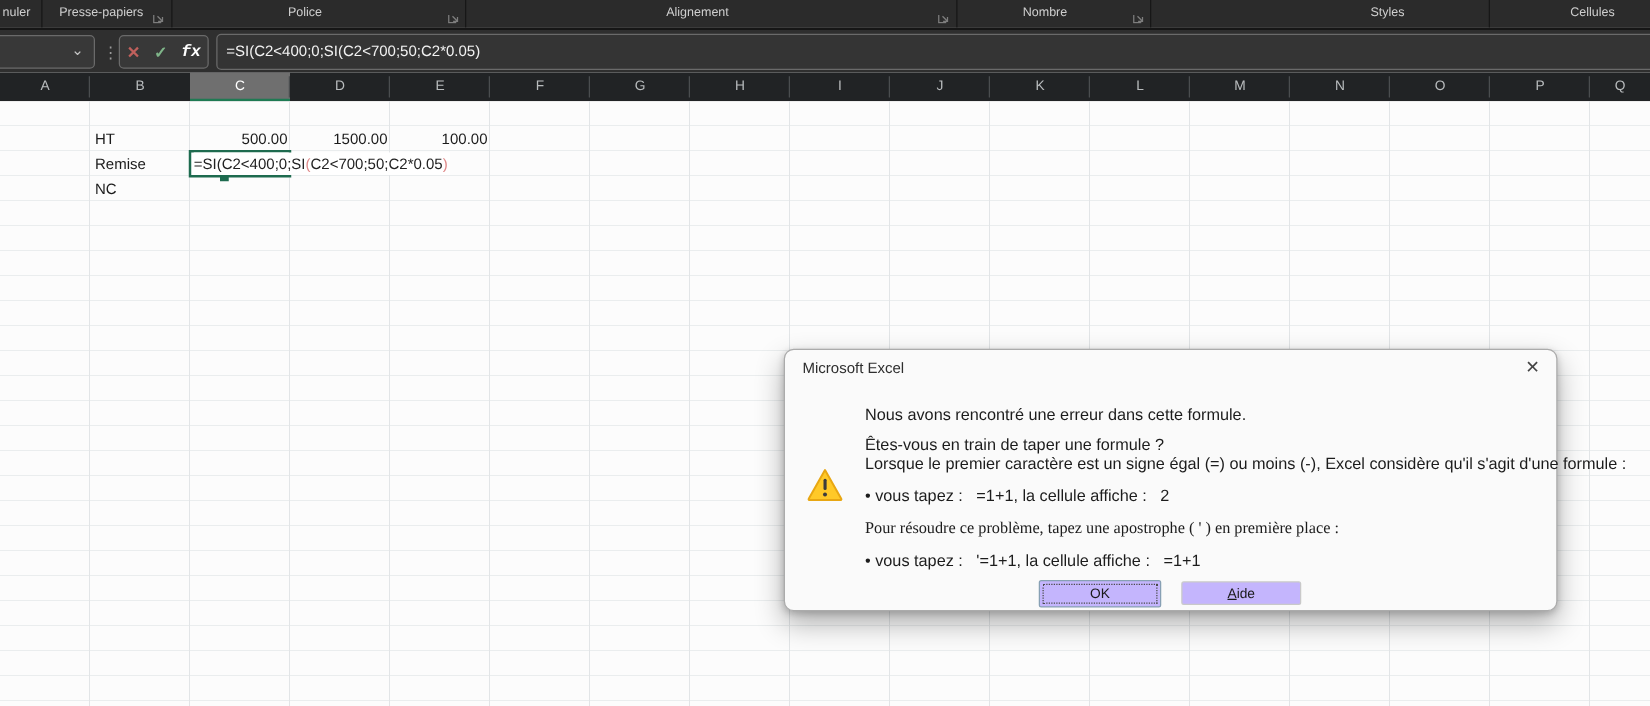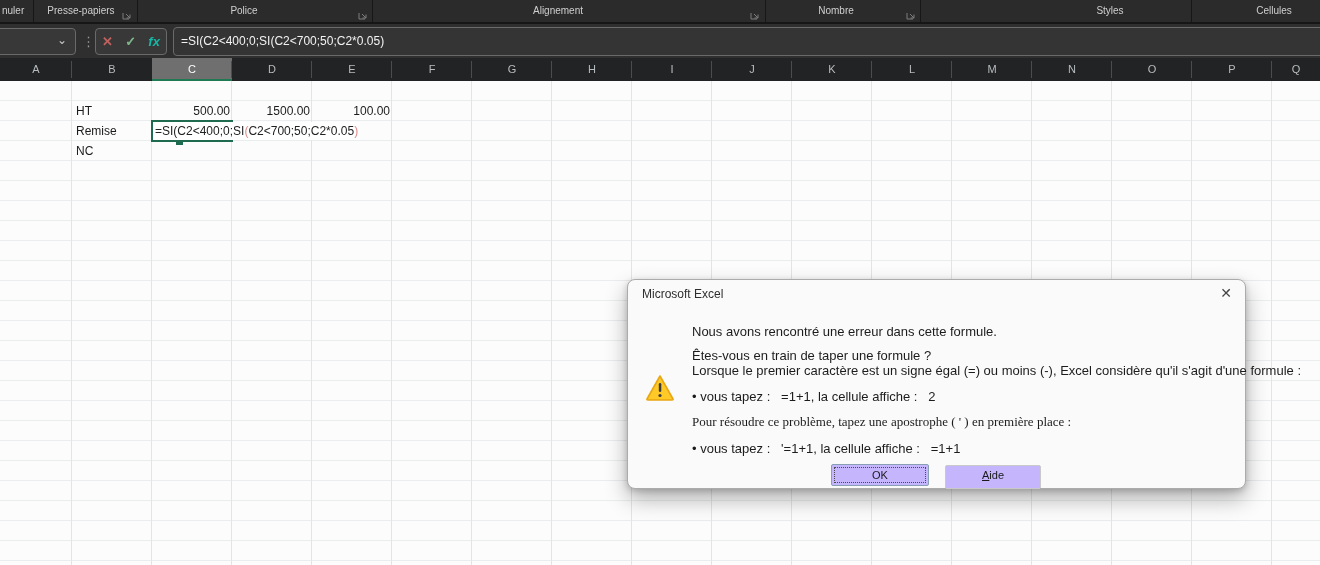--- a/index.html
+++ b/index.html
@@ -14,21 +14,21 @@
   .launcher { position:absolute; top:6px; width:10px; height:10px; opacity:.75; }
 
   
   .fbar { position:absolute; left:0; top:22px; width:1320px; height:36px; background:#2f2f2f; border-top:2px solid #161616; }
   .namebox { position:absolute; left:-14px; top:4px; width:90px; height:27px; background:#383838; border:1px solid #6a6a6a; border-radius:4px; }
   .namebox .chev { position:absolute; right:8px; top:4px; color:#c8c8c8; font-size:12px; }
   .handle-dots { position:absolute; left:82px; top:4px; height:27px; line-height:27px; color:#9a9a9a; font-size:13px; }
   .fxgroup { position:absolute; left:95px; top:4px; width:72px; height:27px; background:#383838; border:1px solid #6a6a6a; border-radius:4px; display:flex; align-items:center; justify-content:space-around; }
   .fx-cancel { color:#c0605c; font-size:13px; font-weight:bold; }
   .fx-enter  { color:#7fb589; font-size:13px; font-weight:bold; }
-  .fx-fx { color:#14b8a6; font-size:13px; font-style:italic; font-family:Liberation Sans, sans-serif; font-weight:bold; }
+  .fx-fx { color:#ffffff; font-size:13px; font-style:italic; font-family:Liberation Mono, monospace; font-weight:bold; }
   .formula-field { position:absolute; left:173px; top:3px; width:1160px; height:29px; background:#343434; border:1px solid #6a6a6a; border-radius:4px; color:#f2f2f2; font-size:12px; line-height:27px; padding-left:7px; white-space:nowrap; overflow:hidden; }
 
   
   .colheads { position:absolute; left:0; top:58px; width:1320px; height:23px; background:#212325; }
   .colhead { position:absolute; top:0; height:23px; line-height:23px; text-align:center; font-size:11px; color:#b9bcbe; }
   .colhead-sep { position:absolute; top:3px; width:1px; height:17px; background:#4a4d4f; }
   .colhead.sel { background:#6f6f6f; color:#ffffff; border-bottom:2px solid #1f7a53; }
 
   
   .grid { position:absolute; left:0; top:81px; width:1320px; height:484px; background-color:#fcfcfc;
@@ -45,21 +45,21 @@
 
   
   .dialog { position:absolute; left:627px; top:279px; width:619px; height:210px; background:#fafafa;
     border:1px solid #ababab; border-radius:8px; box-shadow:0 10px 22px rgba(0,0,0,.30), 0 2px 6px rgba(0,0,0,.18); }
   .dlg-title { position:absolute; left:14px; top:7px; font-size:12px; color:#2e2e2e; }
   .dlg-close { position:absolute; right:13px; top:5px; font-size:14px; color:#444; cursor:default; }
   .dlg-line { position:absolute; left:64px; font-size:13px; color:#1c1c1c; white-space:pre; }
   .warn-icon { position:absolute; left:17px; top:94px; }
   .dlg-btn { position:absolute; font-size:11px; color:#1a1a1a; text-align:center; background:#c4b5fd; border-radius:2px; }
   .btn-ok { left:203px; top:184px; width:98px; height:22px; line-height:20px; border:1px solid #87a0b4; outline:1px dotted #4a4a4a; outline-offset:-4px; }
-  .btn-aide { left:317px; top:185px; width:96px; height:24px; line-height:18px; border:1px solid #c9c9c9; }
+  .btn-aide { left:317px; top:185px; width:96px; height:19px; line-height:18px; border:1px solid #c9c9c9; }
   .uline { text-decoration:underline; }
 </style>
 </head>
 <body>
 
 <div class="ribbon">
   <span class="ribbon-label" style="left:2px;">nuler</span>
   <span class="ribbon-sep" style="left:33px;"></span>
   <span class="ribbon-label centered" style="left:81px;">Presse-papiers</span>
   <span class="launcher" style="left:122px;">

